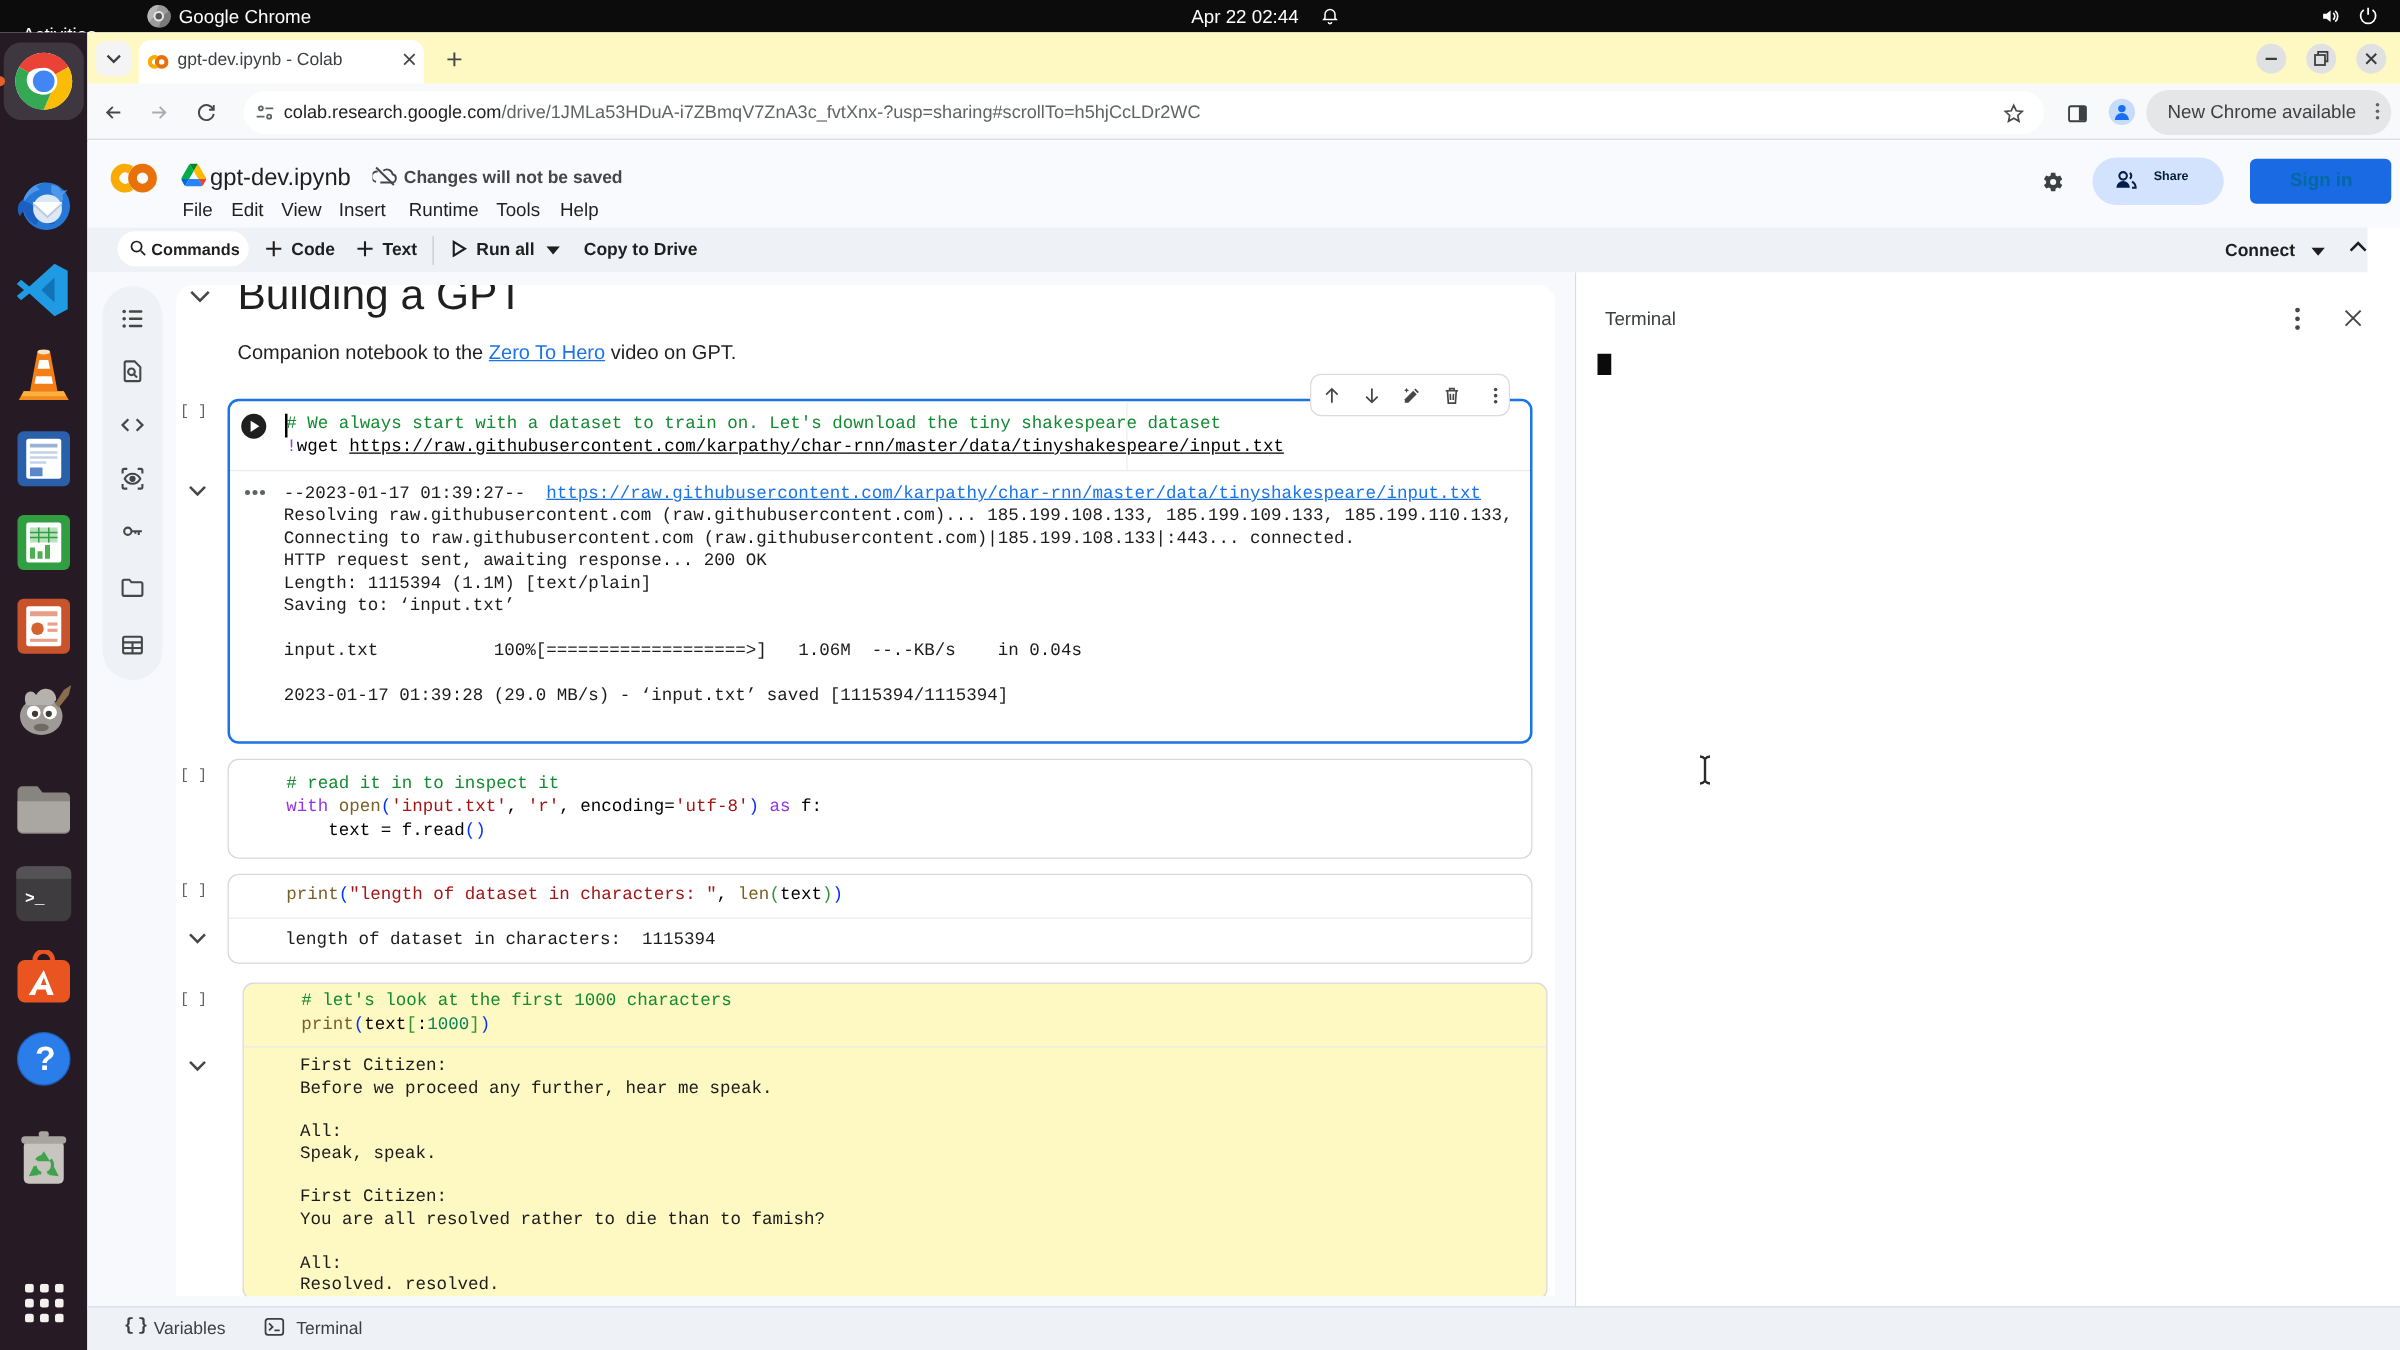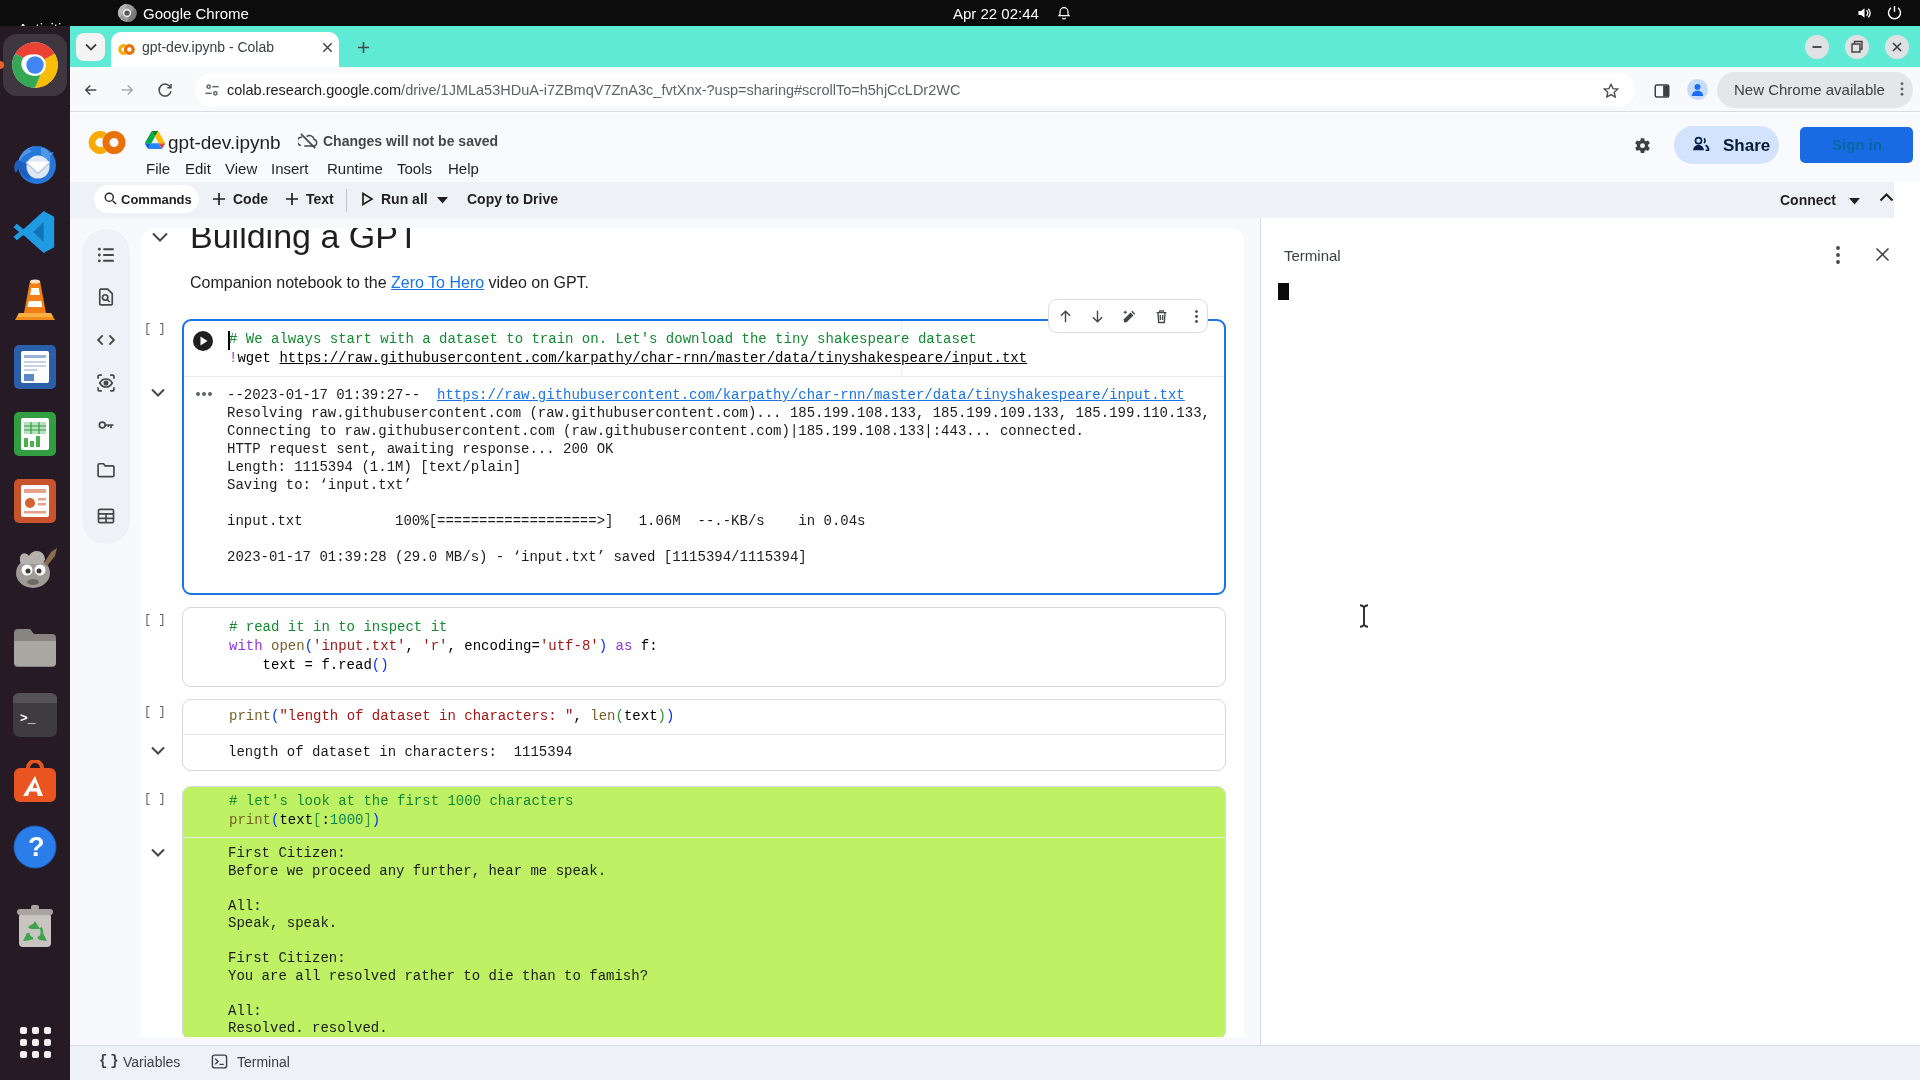--- a/index.html
+++ b/index.html
@@ -150,21 +150,21 @@
       <rect x="12" y="12" width="7" height="7" rx="2"></rect>
       <rect x="24" y="12" width="7" height="7" rx="2"></rect>
     <rect x="0" y="24" width="7" height="7" rx="2"></rect>
       <rect x="12" y="24" width="7" height="7" rx="2"></rect>
       <rect x="24" y="24" width="7" height="7" rx="2"></rect>
   </svg>
 </div>
 
 <div class="abs" id="win" style="left:70px;top:26px;width:1850px;height:1054px;background:#fff;">
 
-  <div class="abs" style="left:0;top:0;width:1850px;height:41px;background:#5eead4;">
+  <div class="abs" style="left:0;top:0;width:1850px;height:41px;background:#fef9c3;">
     <div class="abs" style="left:6px;top:7px;width:29px;height:28px;border-radius:8px;background:#f4f4f5;">
       <svg class="abs" style="left:8px;top:10px;" width="14" height="9" viewBox="0 0 14 9" fill="none" stroke="#3c4043" stroke-width="1.8">
           <path d="M2 1.5 l5 5 5-5"></path>
         </svg>
     </div>
     <div class="abs" style="left:41px;top:6px;width:228px;height:35px;background:#fff;border-radius:10px 10px 0 0;"></div>
     <div class="abs" style="left:48px;top:15px;width:17px;height:17px;">
       <svg width="17" height="17" viewBox="0 0 24 24" fill="none">
         <circle cx="16" cy="12" r="5.4" stroke="#E8710A" stroke-width="4.6"></circle>
         <path d="M10.7 7.3 A5.4 5.4 0 1 0 10.7 16.7" stroke="#F9AB00" stroke-width="4.6"></path>
@@ -263,21 +263,21 @@
 
     <svg class="abs" style="left:1562px;top:23px;" width="21" height="21" viewBox="0 0 24 24" fill="#3c4043">
         <path d="M19.4 13 a7.5 7.5 0 0 0 0-2 l2-1.6 -2-3.4 -2.4 1 a7.5 7.5 0 0 0-1.7-1 L15 3.5 h-4 l-.3 2.5 a7.5 7.5 0 0 0-1.7 1 l-2.4-1 -2 3.4 2 1.6 a7.5 7.5 0 0 0 0 2 l-2 1.6 2 3.4 2.4-1 a7.5 7.5 0 0 0 1.7 1 l.3 2.5 h4 l.3-2.5 a7.5 7.5 0 0 0 1.7-1 l2.4 1 2-3.4 z M13 14.8 a2.8 2.8 0 1 1 0-5.6 2.8 2.8 0 0 1 0 5.6 z" transform="translate(-1,-1)"></path>
       </svg>
     <div class="abs" style="left:1604px;top:13px;width:105px;height:38px;border-radius:19px;background:#d3e3fd;"></div>
     <svg class="abs" style="left:1620px;top:21px;" width="22" height="20" viewBox="0 0 24 24" fill="#041e49">
         <circle cx="9" cy="8" r="3.6" fill="none" stroke="#041e49" stroke-width="2"></circle>
         <path d="M2.5 19.5 a6.5 6.5 0 0 1 13 0 z"></path>
         <path d="M15.5 5.2 a3.6 3.6 0 0 1 0 5.6 M17.5 13.5 a6.5 6.5 0 0 1 3.5 6 h-3.5" fill="none" stroke="#041e49" stroke-width="2"></path>
       </svg>
-    <span class="abs" style="left:1653px;top:23px;font-size:17px;font-weight:bold;color:#001d35;">Share</span>
+    <span class="abs" style="left:1653px;top:23px;font-size:10px;font-weight:bold;color:#001d35;">Share</span>
     <div class="abs" style="left:1730px;top:14px;width:113px;height:36px;border-radius:5px;background:#1a6ae4;"></div>
     <span class="abs" style="left:1762px;top:23px;font-size:15px;font-weight:bold;color:#0369a1;">Sign in</span>
   </div>
 
   <div class="abs" style="left:0;top:156px;width:1824px;height:36px;background:#eef1f6;">
     <div class="abs" style="left:24px;top:3px;width:105px;height:28px;border-radius:14px;background:#fff;"></div>
     <svg class="abs" style="left:33px;top:9px;" width="15" height="15" viewBox="0 0 24 24" fill="none" stroke="#1f1f1f" stroke-width="2.2">
         <circle cx="10" cy="10" r="6.5"></circle>
         <path d="M15.5 15.5 l5.5 5.5"></path>
       </svg>
@@ -416,21 +416,21 @@
       <div class="abs" style="left:41px;top:471px;width:1044px;height:72px;border:1px solid #d5d9dd;border-radius:9px;background:#fff;">
         <pre class="abs" style="left:46px;top:7px;font-size:14px;line-height:19px;color:#000;"><span class="fn">print</span><span class="b1">(</span><span class="st">"length of dataset in characters: "</span>, <span class="fn">len</span><span class="b2">(</span>text<span class="b2">)</span><span class="b1">)</span></pre>
         <div class="abs" style="left:0;top:34px;width:1042px;height:1px;background:#e8eaed;"></div>
         <pre class="abs" style="left:45px;top:43px;font-size:14px;line-height:18px;color:#1b1b1b;">length of dataset in characters:  1115394</pre>
       </div>
       <svg class="abs" style="left:9px;top:518px;" width="16" height="10" viewBox="0 0 16 10" fill="none" stroke="#444746" stroke-width="2">
           <path d="M2 1.5 l6 6 L14 1.5"></path>
         </svg>
 
       <span class="abs mono" style="left:3px;top:564px;font-size:12px;color:#5f6368;">[ ]</span>
-      <div class="abs" style="left:41px;top:558px;width:1044px;height:254px;border:1px solid #d5d9dd;border-radius:9px;background:#bef264;padding-left:30px;">
+      <div class="abs" style="left:53px;top:558px;width:1044px;height:254px;border:1px solid #d5d9dd;border-radius:9px;background:#fef9c3;padding-left:30px;">
         <pre class="abs" style="left:46px;top:5px;font-size:14px;line-height:19px;color:#000;"><span class="cm"># let's look at the first 1000 characters</span>
 <span class="fn">print</span><span class="b1">(</span>text<span class="b2">[</span>:<span class="nu">1000</span><span class="b2">]</span><span class="b1">)</span></pre>
         <div class="abs" style="left:0;top:50px;width:1042px;height:1px;background:#e8eaed;"></div>
         <pre class="abs" style="left:45px;top:58px;font-size:14px;line-height:17.5px;color:#1b1b1b;">First Citizen:
 Before we proceed any further, hear me speak.
 
 All:
 Speak, speak.
 
 First Citizen:

